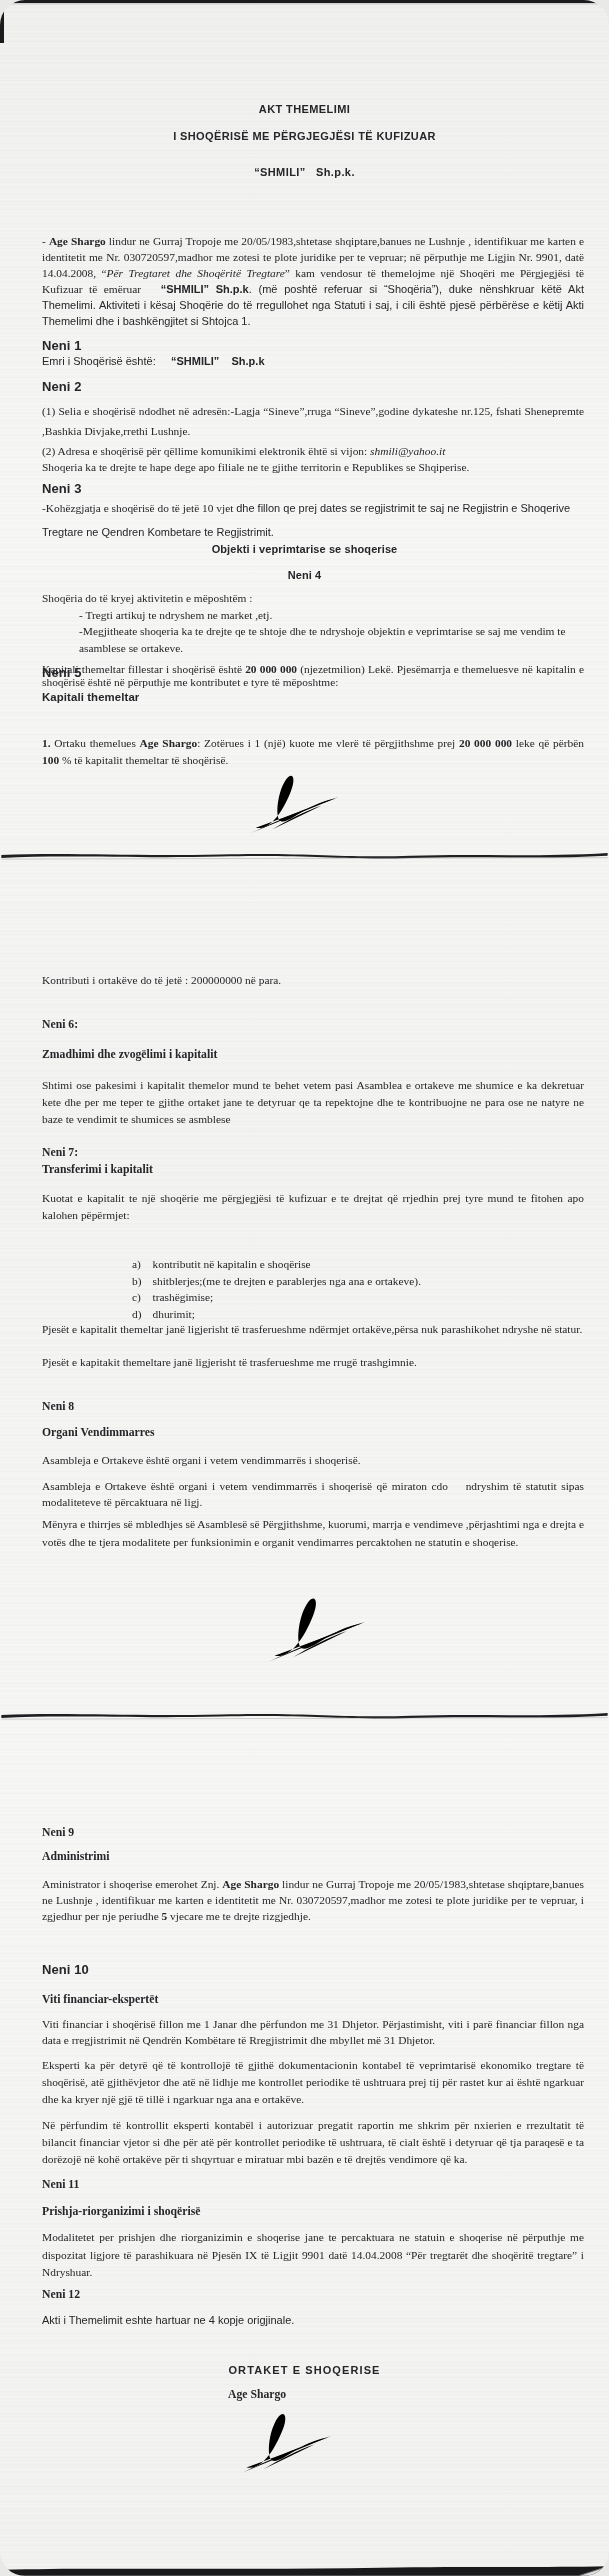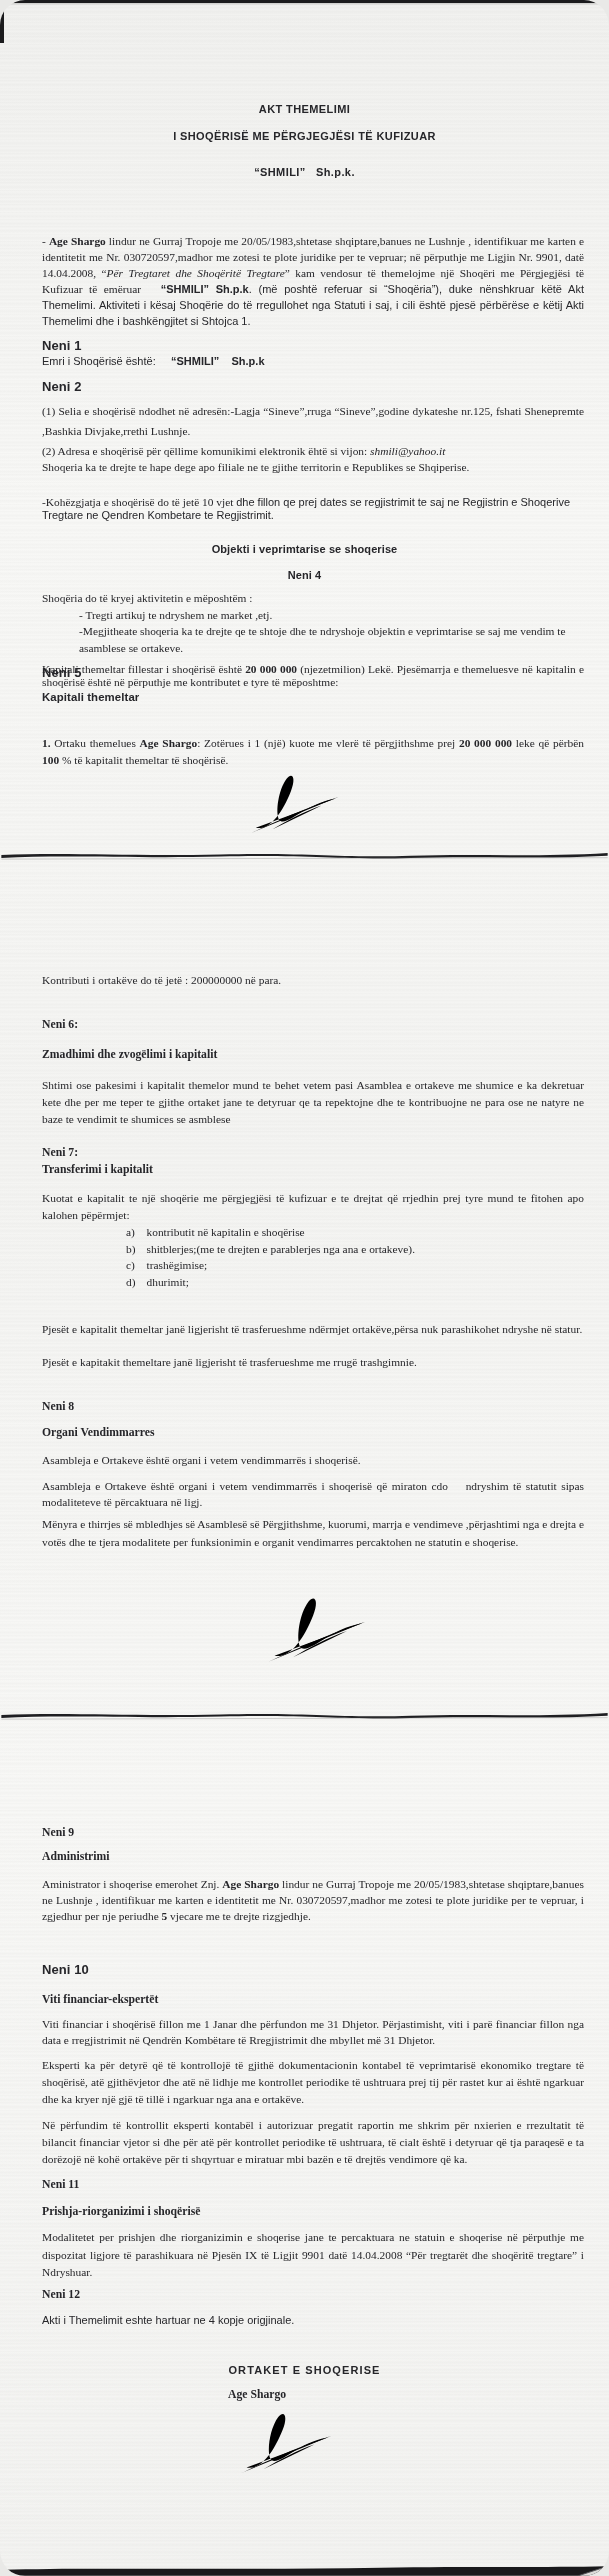--- a/index.html
+++ b/index.html
@@ -20,21 +20,21 @@
   .center{left:0;right:0;text-align:center;}
   .just{text-align:justify;}
   .b{font-weight:bold;}
   .i{font-style:italic;}
   .sans{font-family:"Liberation Sans", sans-serif;font-size:11px;}
   .sans-blk{font-family:"Liberation Sans", sans-serif;font-size:11px;}
   .h-sans{font-family:"Liberation Sans", sans-serif;font-weight:bold;font-size:13px;letter-spacing:0.1px;}
   .h-serif{font-weight:bold;font-size:11.7px;}
   .title{font-family:"Liberation Sans", sans-serif;font-weight:bold;font-size:11px;letter-spacing:0.4px;}
   .indent1{left:79px;}
-  .indent2{left:126px;}
+  .indent2{left:132px;margin-top:32px;}
   .li-marker{display:inline-block;width:20.5px;}
   .sig{position:absolute;}
   .edge-svg{position:absolute;left:0;width:609px;height:11.7px;}
   .top-bar{position:absolute;top:0;left:0;width:609px;height:2.9px;background:#1b1b1d;box-shadow:0 1.5px 0 rgba(0,0,0,0.12);}
   .left-sliver{position:absolute;top:0;left:0;width:4.4px;height:43px;background:#1b1b1d;}
 </style>
 </head>
 <body>
 
 <div class="scan">
@@ -63,21 +63,22 @@
   <div class="blk just" style="top:233px;line-height:16px"><span>- </span><span class="b">Age Shargo</span><span>  lindur  ne Gurraj Tropoje me 20/05/1983,shtetase shqiptare,banues ne Lushnje , identifikuar me karten e identitetit  me Nr. 030720597,madhor me zotesi te plote juridike  per te vepruar; në përputhje me Ligjin Nr. 9901, datë 14.04.2008, “</span><span class="i">Për Tregtaret dhe Shoqëritë Tregtare</span><span>” kam  vendosur të themelojme një Shoqëri me Përgjegjësi të Kufizuar të emëruar &nbsp;&nbsp;</span><span class="b sans">“SHMILI” Sh.p.k</span><span class="sans">. (më poshtë referuar si “Shoqëria”), duke nënshkruar këtë Akt Themelimi.  Aktiviteti i kësaj Shoqërie do të rregullohet nga Statuti i saj, i cili është pjesë përbërëse e këtij Akti Themelimi dhe i bashkëngjitet si Shtojca 1.</span></div>
 
   <div class="blk h-sans" style="top:338px">Neni 1</div>
   <div class="blk sans-blk" style="top:353px"><span>Emri i Shoqërisë është:&nbsp;&nbsp;&nbsp;&nbsp; </span><span class="b">“SHMILI”&nbsp;&nbsp;&nbsp; Sh.p.k</span></div>
 
   <div class="blk h-sans" style="top:379px">Neni 2</div>
   <div class="blk just" style="top:401px;line-height:20px">(1) Selia e shoqërisë ndodhet në adresën:-Lagja “Sineve”,rruga “Sineve”,godine dykateshe nr.125, fshati Shenepremte ,Bashkia Divjake,rrethi Lushnje.</div>
   <div class="blk" style="top:443px"><span>(2) Adresa e shoqërisë për qëllime komunikimi elektronik ëhtë si vijon: </span><span class="i">shmili@yahoo.it</span></div>
   <div class="blk" style="top:459px">Shoqeria ka te drejte te hape dege apo filiale ne te gjithe territorin e Republikes se Shqiperise.</div>
 
-  <div class="blk" style="top:496px;line-height:13px"><span>-Kohëzgjatja e shoqërisë do të jetë 10 vjet </span><span class="sans"> dhe fillon qe prej dates se regjistrimit te saj ne Regjistrin e Shoqerive Tregtare ne Qendren Kombetare te Regjistrimit.</span></div>
+  <div class="blk h-sans" style="top:481px">Neni 3</div>
+  <div class="blk" style="top:496px;line-height:24px"><span>-Kohëzgjatja e shoqërisë do të jetë 10 vjet </span><span class="sans"> dhe fillon qe prej dates se regjistrimit te saj ne Regjistrin e Shoqerive Tregtare ne Qendren Kombetare te Regjistrimit.</span></div>
 
   <div class="blk center h-sans" style="top:541px;font-size:11px">Objekti i veprimtarise se shoqerise</div>
   <div class="blk center h-sans" style="top:567px;font-size:11px">Neni 4</div>
   <div class="blk" style="top:590px">Shoqëria  do të kryej aktivitetin e mëposhtëm :</div>
   <div class="blk indent1" style="top:607px">- Tregti artikuj te ndryshem ne market ,etj.</div>
   <div class="blk indent1" style="top:623px;line-height:17px">-Megjitheate shoqeria ka te drejte qe te shtoje dhe te ndryshoje objektin e veprimtarise se saj me vendim te asamblese se ortakeve.</div>
 
   <div class="blk h-sans" style="top:665px">Neni 5</div>
   <div class="blk h-sans" style="top:689px;font-size:11.4px">Kapitali themeltar</div>
   <div class="blk just" style="top:663px;line-height:13px"><span>Kapitali themeltar fillestar i shoqërisë është </span><span class="b">20 000 000</span><span> (njezetmilion) Lekë. Pjesëmarrja e themeluesve në kapitalin e shoqërisë është në përputhje me kontributet e tyre të mëposhtme:</span></div>

